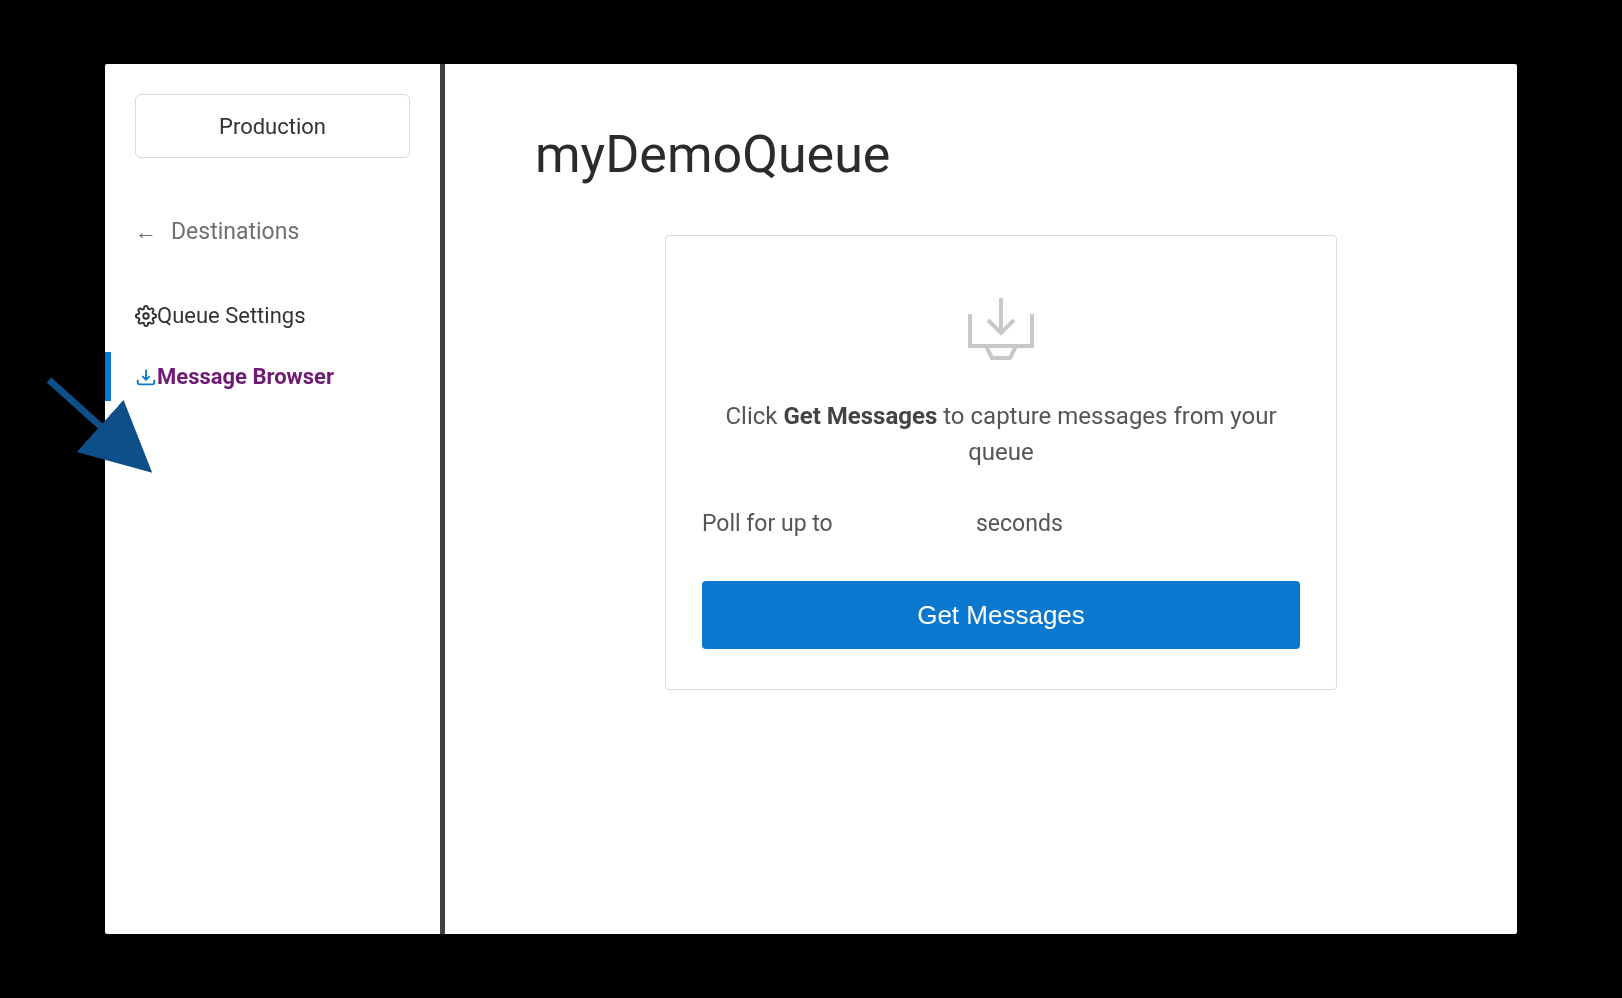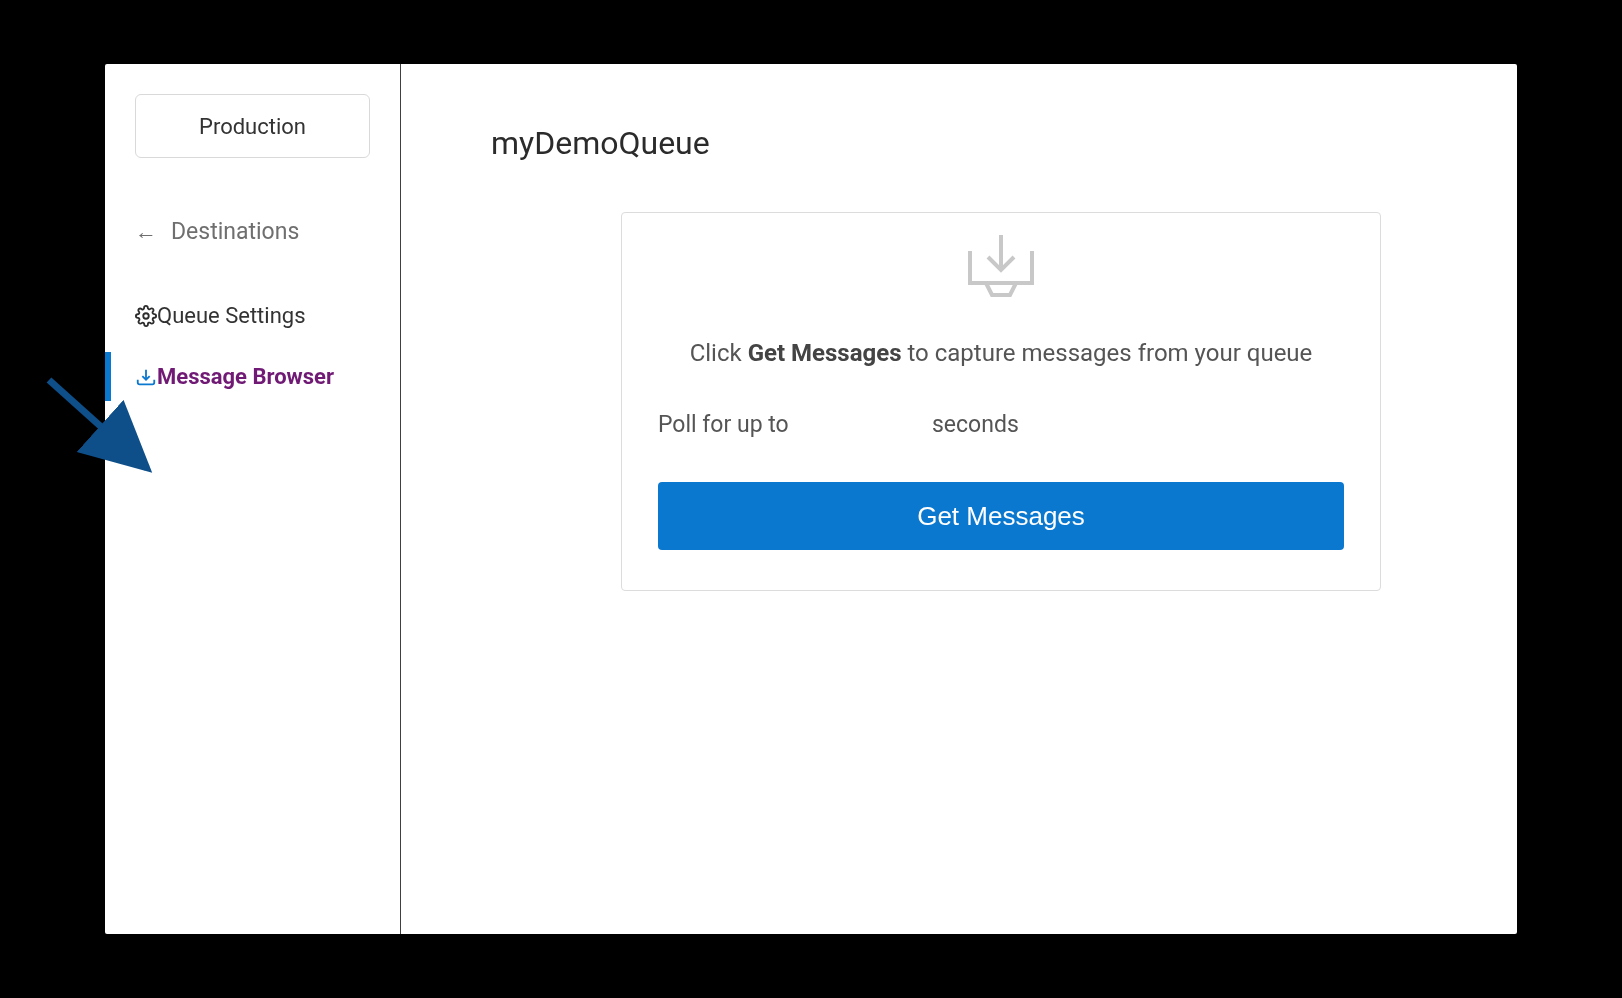--- a/index.html
+++ b/index.html
@@ -15,22 +15,22 @@
     .app-frame {
       background: #fff;
       width: 1412px;
       height: 870px;
       display: flex;
       border-radius: 2px;
       overflow: visible;
       position: relative;
     }
     .sidebar {
-      width: 296px;
-      border-right: 1px solid #404040;
+      width: 340px;
+      border-right: 5px solid #404040;
       padding-top: 30px;
       position: relative;
     }
     .env-button {
       margin: 0 30px 50px 30px;
       height: 64px;
       border: 1px solid #d9d9d9;
       border-radius: 6px;
       background: #fff;
       display: flex;
@@ -71,30 +71,30 @@
       bottom: 6px;
       width: 6px;
       background: #0b78d0;
     }
     .nav-item.active .icon { color: #0b78d0; }
     .main {
       flex: 1;
       padding: 60px 70px 40px 90px;
     }
     .page-title {
-      font-size: 32px;
+      font-size: 52px;
       font-weight: 400;
       color: #2b2b2b;
       margin-bottom: 50px;
     }
     .card {
       border: 1px solid #dcdcdc;
       border-radius: 4px;
-      padding: 16px 36px 40px 36px;
-      width: 760px;
+      padding: 56px 36px 40px 36px;
+      width: 672px;
       margin-left: 130px;
     }
     .card-icon {
       display: flex;
       justify-content: center;
       margin-bottom: 28px;
       color: #c8c8c8;
     }
     .hint {
       text-align: center;

